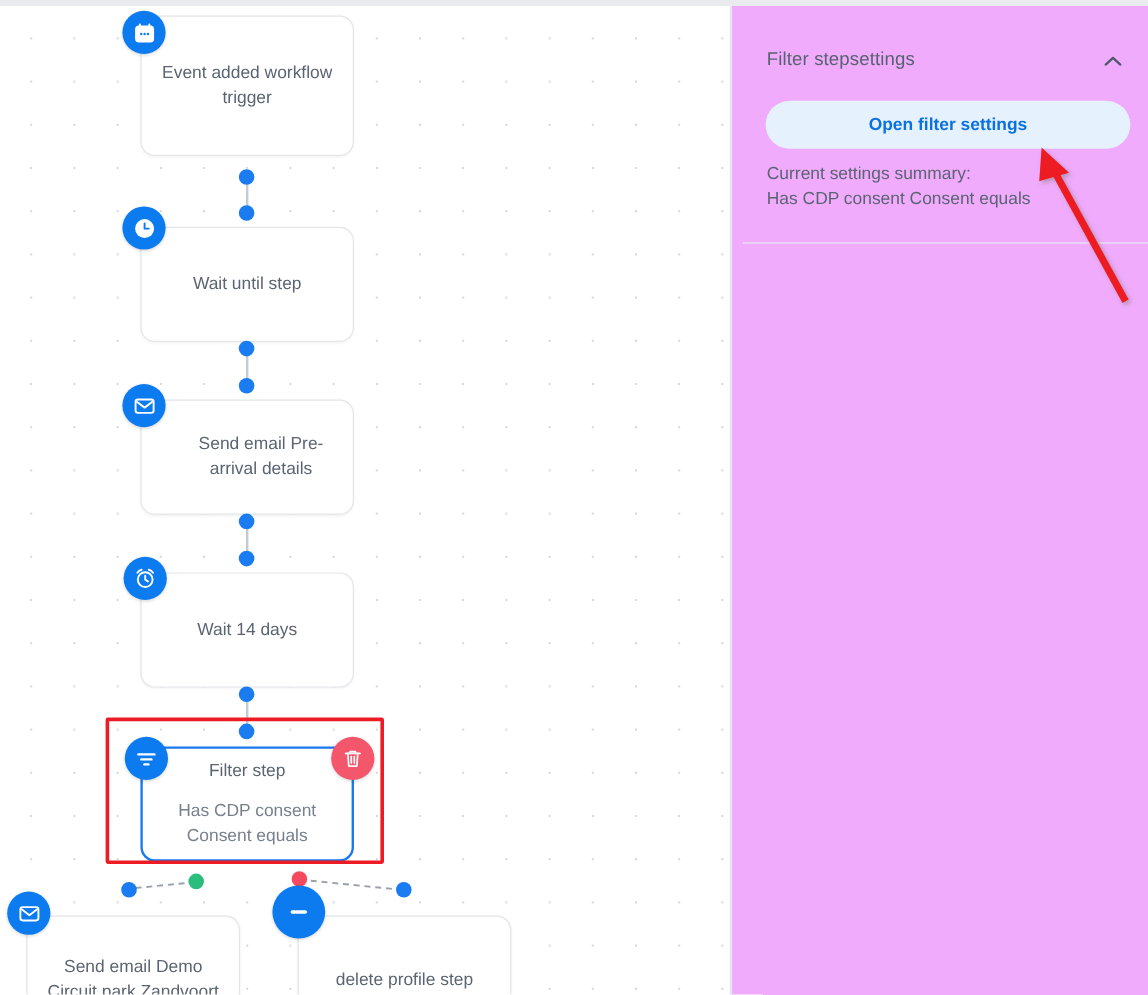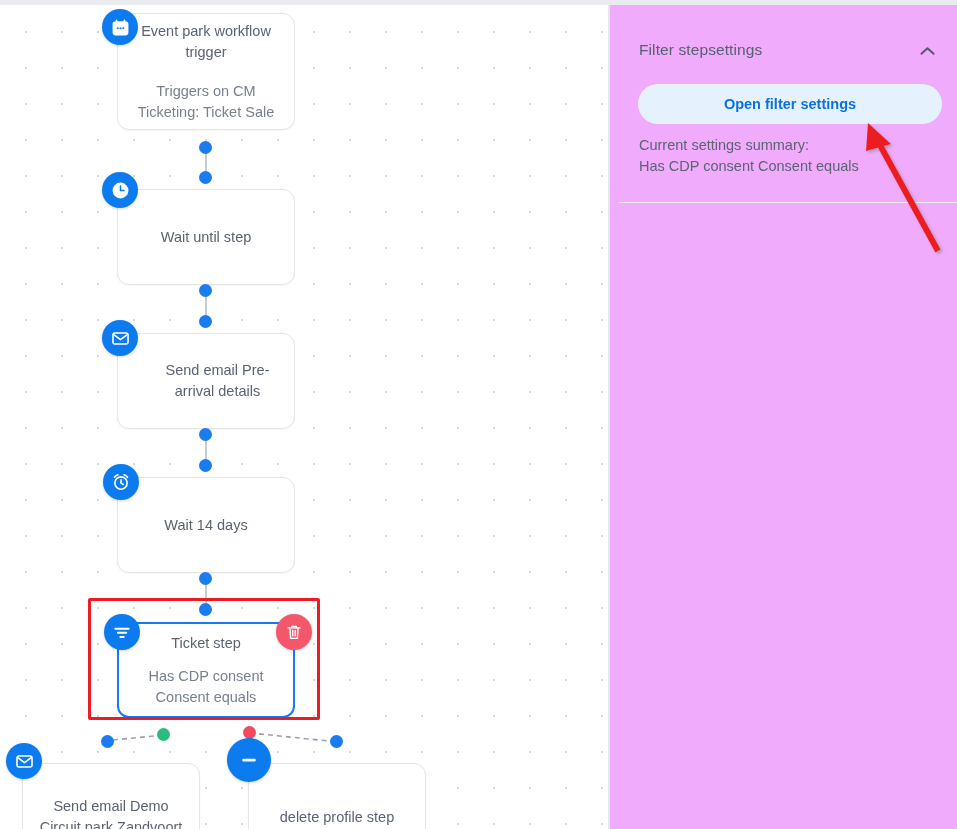--- a/index.html
+++ b/index.html
@@ -194,22 +194,21 @@
   <div class="top-strip"></div>
 
   <div class="canvas">
 
     <div class="vline" style="left:205px; top:140px; height:38px;"></div>
     <div class="vline" style="left:205px; top:283px; height:38px;"></div>
     <div class="vline" style="left:205px; top:427px; height:38px;"></div>
     <div class="vline" style="left:205px; top:571px; height:38px;"></div>
 
     <div class="node" style="left:117px; top:8px; width:178px; height:117px;">
-      <div class="title">Event park workflow trigger</div>
-      <div class="sub">Triggers on CM Ticketing: Ticket Sale</div>
+      <div class="title">Event added workflow trigger</div>
     </div>
     <div class="badge" style="left:102px; top:4px;">
       <svg width="19" height="19" viewBox="0 0 24 24" fill="none" stroke="#ffffff" stroke-width="2" stroke-linecap="round" stroke-linejoin="round">
         <rect x="3" y="5" width="18" height="16" rx="3" fill="#ffffff" stroke="#ffffff"></rect>
         <line x1="7" y1="3" x2="7" y2="6" stroke="#ffffff"></line>
         <line x1="17" y1="3" x2="17" y2="6" stroke="#ffffff"></line>
         <circle cx="8.5" cy="13" r="1.3" fill="#0d7bf0" stroke="none"></circle>
         <circle cx="12" cy="13" r="1.3" fill="#0d7bf0" stroke="none"></circle>
         <circle cx="15.5" cy="13" r="1.3" fill="#0d7bf0" stroke="none"></circle>
       </svg>
@@ -249,21 +248,21 @@
         <circle cx="12" cy="13.2" r="7.4"></circle>
         <path d="M12 9.4 V13.2 L14.7 15"></path>
         <path d="M4.2 6.3 C5.3 4.6 6.9 3.6 8.4 3.3"></path>
         <path d="M19.8 6.3 C18.7 4.6 17.1 3.6 15.6 3.3"></path>
       </svg>
     </div>
     <div class="dot" style="left:199px; top:567px;"></div>
 
     <div class="dot" style="left:199px; top:598px;"></div>
     <div class="node selected" style="left:117px; top:617px; width:178px; height:96px;">
-      <div class="title">Ticket step</div>
+      <div class="title">Filter step</div>
       <div class="sub" style="margin-top:12px;">Has CDP consent Consent equals</div>
     </div>
     <div class="badge" style="left:104px; top:609px;">
       <svg width="20" height="20" viewBox="0 0 24 24" stroke="#ffffff" stroke-width="2.4" stroke-linecap="round">
         <line x1="4" y1="8" x2="20" y2="8"></line>
         <line x1="7" y1="13" x2="17" y2="13"></line>
         <line x1="10" y1="18" x2="14" y2="18"></line>
       </svg>
     </div>
     <div class="badge delete" style="left:276px; top:609px;">

